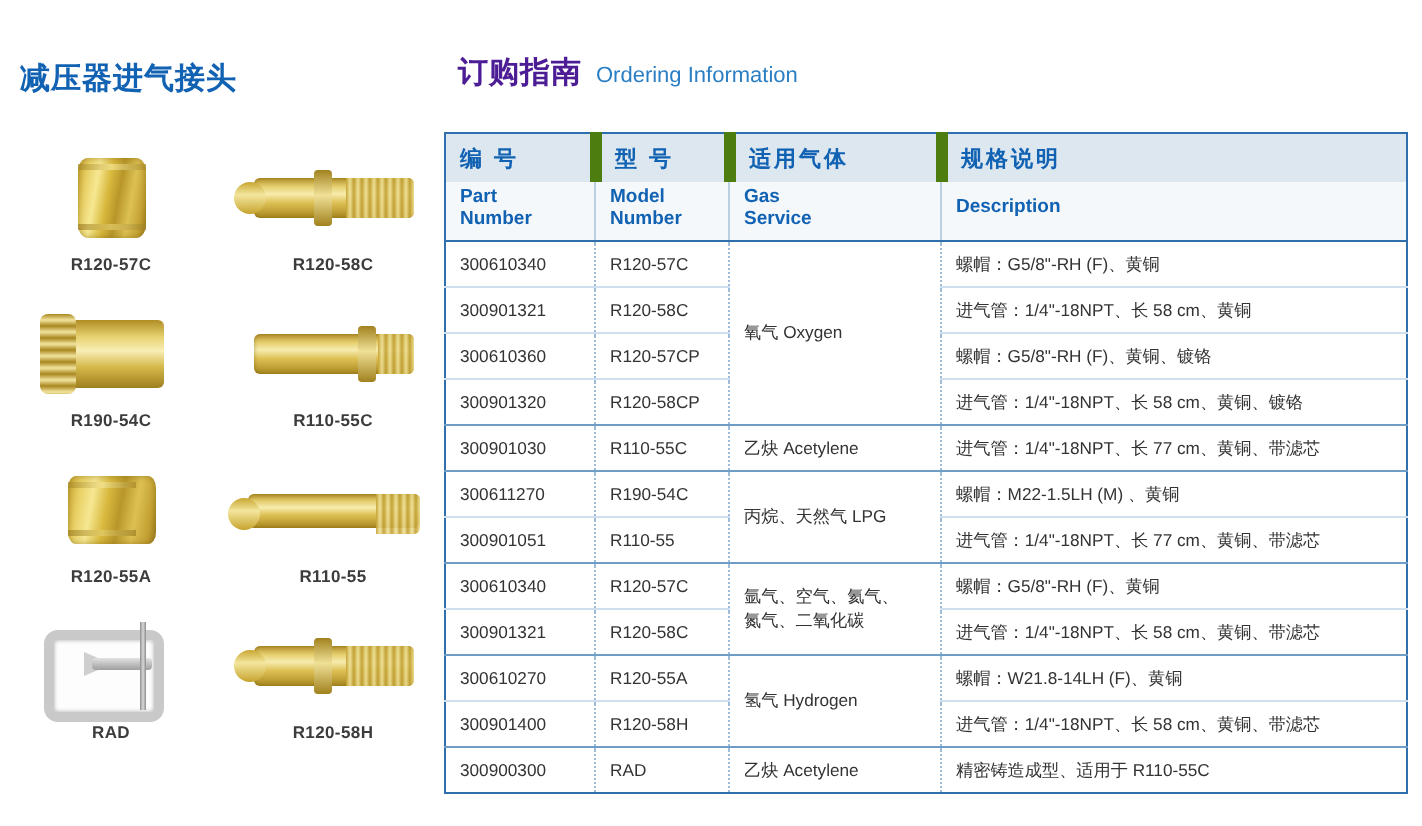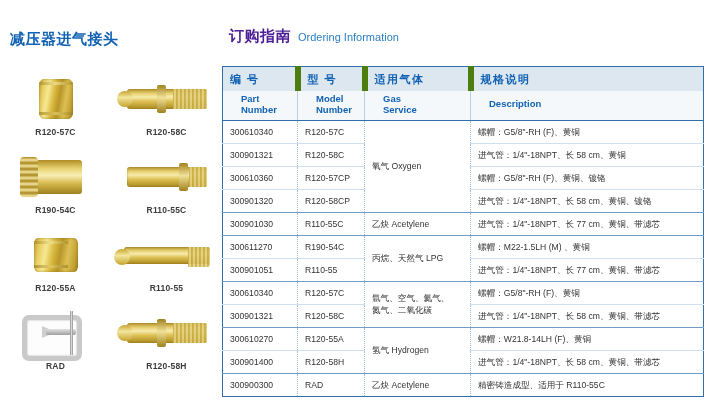--- a/index.html
+++ b/index.html
@@ -127,21 +127,21 @@
     background:#dce7ef;
     color:#1262b3;font-size:11px;font-weight:bold;
     text-align:left;padding:4px 7px 3px 7px;
     letter-spacing:1.5px;
     border-right:6px solid #4d7c0f;
     height:17px;
   }
   th.en{
     background:#f4f8fb;
     color:#1262b3;font-size:9.5px;font-weight:bold;
-    text-align:left;padding:3px 7px 4px 18px;
+    text-align:left;padding:3px 7px 4px 7px;
     line-height:1.15;
     border-right:1px solid #b9cfe2;
     border-bottom:1.5px solid #2f6fae;
   }
   th.cn:last-child,th.en:last-child{border-right:none;margin-top:12px;}
   td{
     font-size:8.6px;color:#333333;
     padding:4px 7px;
     border-bottom:1px solid #cfdff0;
     border-right:1px dotted #9fbcd8;

